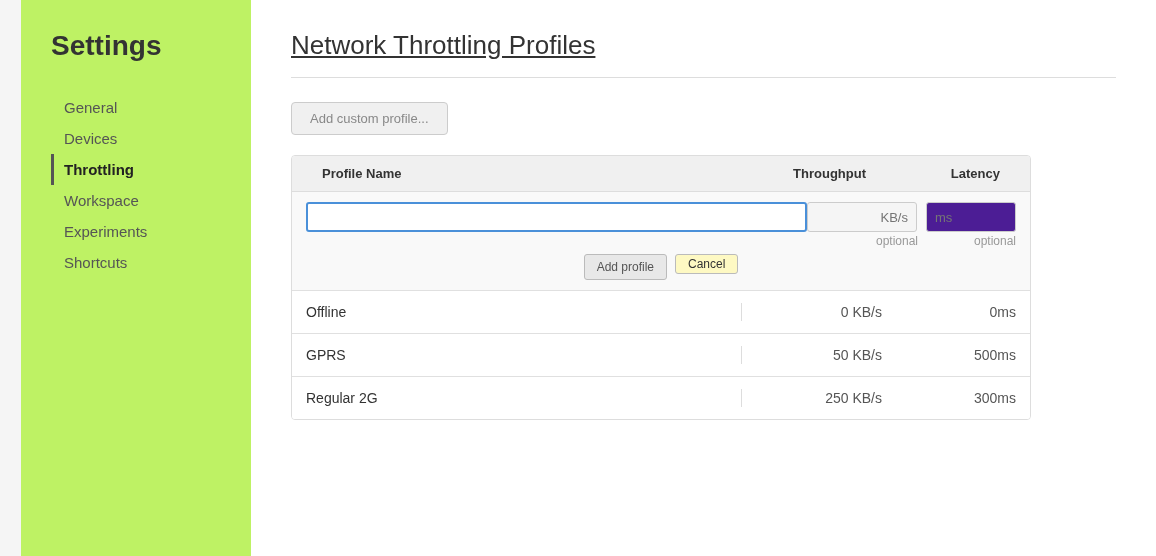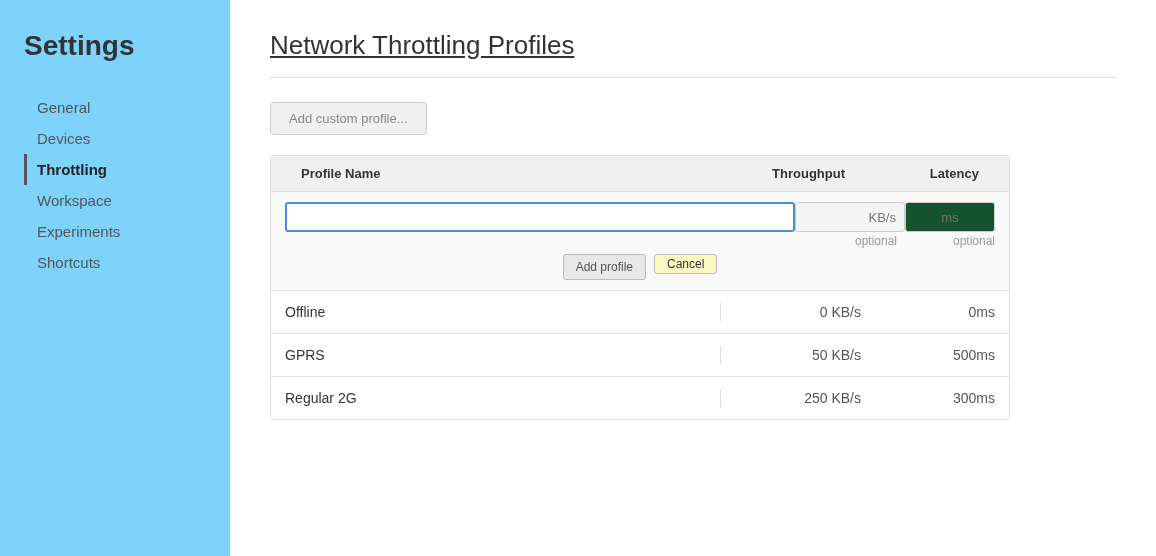--- a/index.html
+++ b/index.html
@@ -13,22 +13,23 @@
       background: #f5f5f5;
       width: 1156px;
       height: 556px;
       overflow: hidden;
       display: flex;
     }
 
     .sidebar {
       width: 230px;
       min-width: 230px;
-      padding: 30px 0 20px 24px;
-      background: #7dd3fc;
+      padding: 30px 0 20px 30px;
+      background: #bef264;
+      margin-left: 21px;
     }
 
     .sidebar-title {
       font-size: 28px;
       font-weight: 600;
       color: #333;
       margin-bottom: 30px;
     }
 
     .sidebar-item {
@@ -129,23 +130,24 @@
       background: #f5f5f5;
     }
 
     .latency-input {
       width: 90px;
       height: 30px;
       border: 1px solid #ccc;
       border-radius: 3px;
       padding: 4px 8px;
       font-size: 13px;
-      text-align: center;
+      text-align: left;
       color: #aaa;
-      background: #14532d;
+      background: #4c1d95;
+      margin-left: 9px;
     }
 
     .add-profile-action-btn {
       height: 26px;
       padding: 0 12px;
       font-size: 12px;
       background: #e8e8e8;
       border: 1px solid #bbb;
       border-radius: 3px;
       cursor: pointer;

